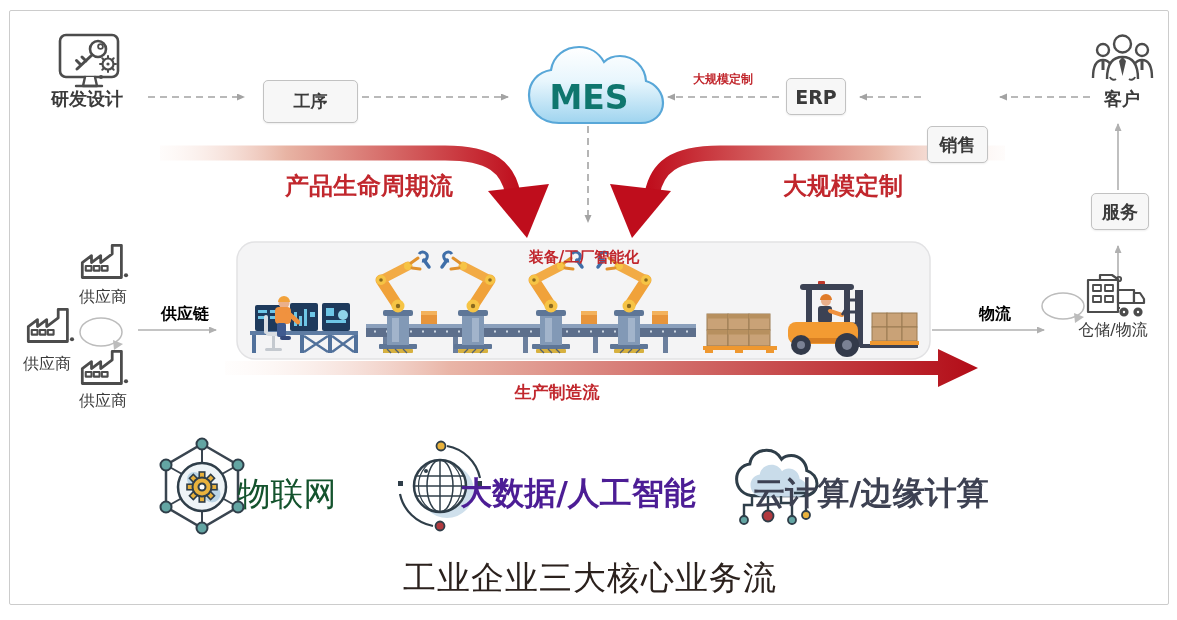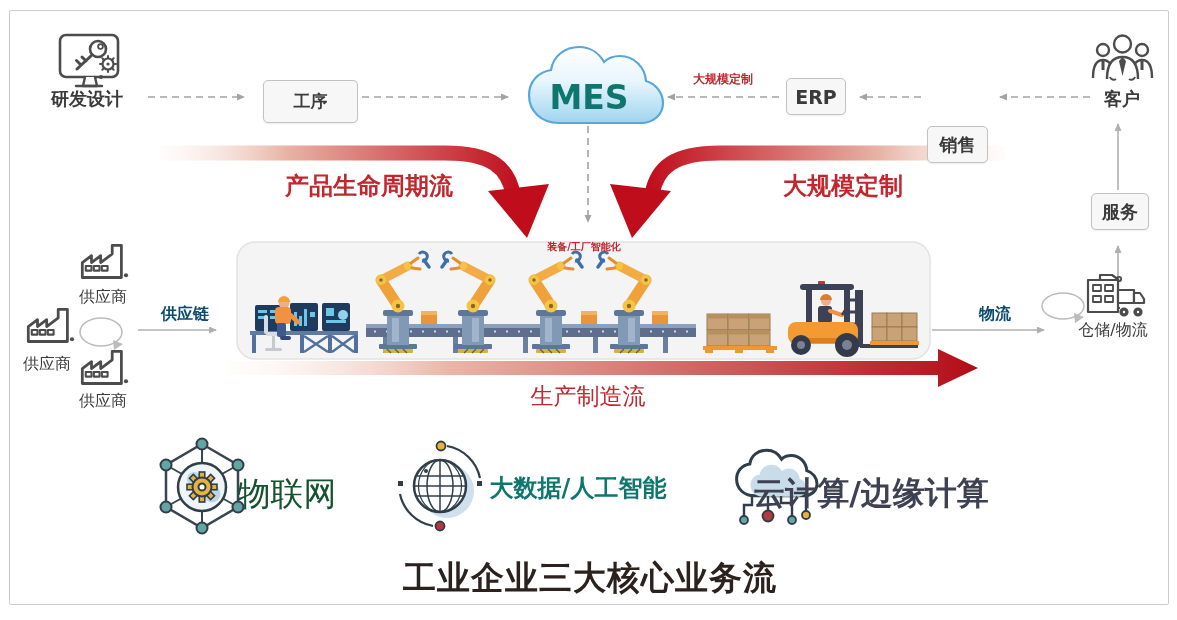--- a/index.html
+++ b/index.html
@@ -3,26 +3,26 @@
 <meta charset="utf-8">
 <style>
   html,body{margin:0;padding:0;background:#fff;}
   .stage{position:relative;width:1177px;height:620px;background:#ffffff;overflow:hidden;
          font-family:"DejaVu Sans","Liberation Sans",sans-serif;}
   .frame{position:absolute;left:9px;top:10px;width:1158px;height:593px;border:1.5px solid #cccccc;
          border-radius:2px;z-index:1;}
   svg.diagram{position:absolute;left:0;top:0;z-index:2;}
   .lbl{position:absolute;transform:translateX(-50%);white-space:nowrap;z-index:4;}
   .red{color:#c1272d;}
-  .soft-red{color:#0c4a6e;}
+  .soft-red{color:#000000;}
   .dark{color:#3b3b3b;}
   .nbox{position:absolute;z-index:4;background:#f7f7f7;border:1.5px solid #c2c2c2;border-radius:5px;
         display:flex;align-items:center;justify-content:center;font-weight:bold;color:#3a3a3a;
         box-shadow:0 1px 2px rgba(0,0,0,0.07);box-sizing:border-box;}
-  .title{font-weight:bold;font-size:33px;color:#2b211d;letter-spacing:1px;}
+  .title{font-weight:normal;font-size:33px;color:#2b211d;letter-spacing:1px;}
 </style>
 </head>
 <body>
 
 <div class="stage">
   <div class="frame"></div>
 
   <svg class="diagram" width="1177" height="620" viewBox="0 0 1177 620">
     <defs>
       <marker id="mGray" markerUnits="userSpaceOnUse" markerWidth="9" markerHeight="8" refX="7" refY="3.5" orient="auto">
@@ -368,32 +368,32 @@
   <div class="nbox" style="left:927px;top:78px;width:61px;height:37px;font-size:18px;margin-top:48px;">销售</div>
 
   <div class="lbl dark" style="left:1122px;top:87px;font-size:18px;font-weight:bold;">客户</div>
 
   <div class="lbl red" style="left:345px;top:170px;font-size:24px;font-weight:bold;margin-left:24px;">产品生命周期流</div>
 
   <div class="lbl red" style="left:843px;top:170px;font-size:24px;font-weight:bold;">大规模定制</div>
 
   <div class="nbox" style="left:1091px;top:193px;width:58px;height:37px;font-size:18px;">服务</div>
 
-  <div class="lbl red" style="left:584px;top:240px;font-size:10px;font-weight:bold;">装备/工厂智能化</div>
+  <div class="lbl red" style="left:584px;top:248px;font-size:15px;font-weight:bold;">装备/工厂智能化</div>
 
   <div class="lbl soft-red" style="left:185px;top:304px;font-size:16px;font-weight:600;">供应链</div>
 
   <div class="lbl soft-red" style="left:995px;top:304px;font-size:16px;font-weight:600;">物流</div>
 
   <div class="lbl dark" style="left:1113px;top:320px;font-size:16px;font-weight:500;">仓储/物流</div>
 
   <div class="lbl dark" style="left:103px;top:287px;font-size:16px;">供应商</div>
   <div class="lbl dark" style="left:47px;top:354px;font-size:16px;">供应商</div>
   <div class="lbl dark" style="left:103px;top:391px;font-size:16px;">供应商</div>
 
-  <div class="lbl red" style="left:588px;top:381px;font-size:23px;font-weight:normal;">生产制造流</div>
+  <div class="lbl red" style="left:557px;top:381px;font-size:17px;font-weight:bold;">生产制造流</div>
 
   <div class="lbl" style="left:287px;top:472px;font-size:33px;font-weight:normal;color:#14532d;">物联网</div>
-  <div class="lbl" style="left:578px;top:472px;font-size:24px;font-weight:bold;color:#0f766e;">大数据/人工智能</div>
+  <div class="lbl" style="left:578px;top:472px;font-size:32px;font-weight:bold;color:#4c1d95;">大数据/人工智能</div>
   <div class="lbl" style="left:871px;top:472px;font-size:32px;font-weight:bold;color:#3d4152;">云计算/边缘计算</div>
 
   <div class="lbl title" style="left:590px;top:556px;">工业企业三大核心业务流</div>
 </div>
 
 </body></html>

